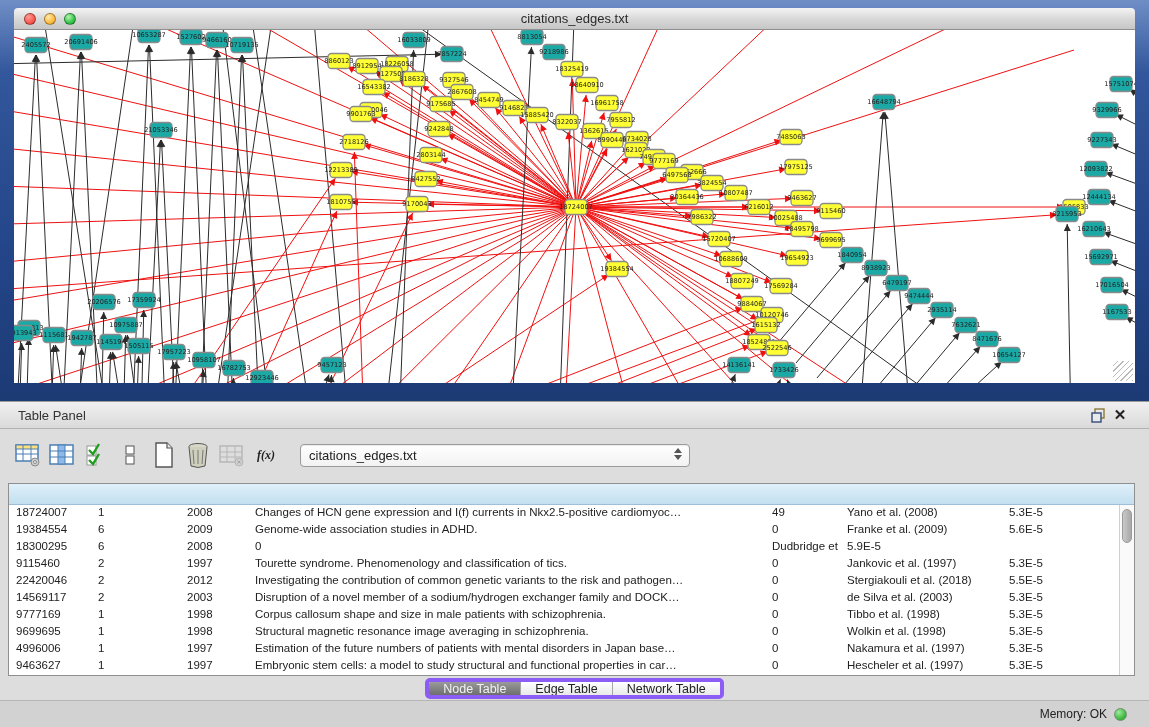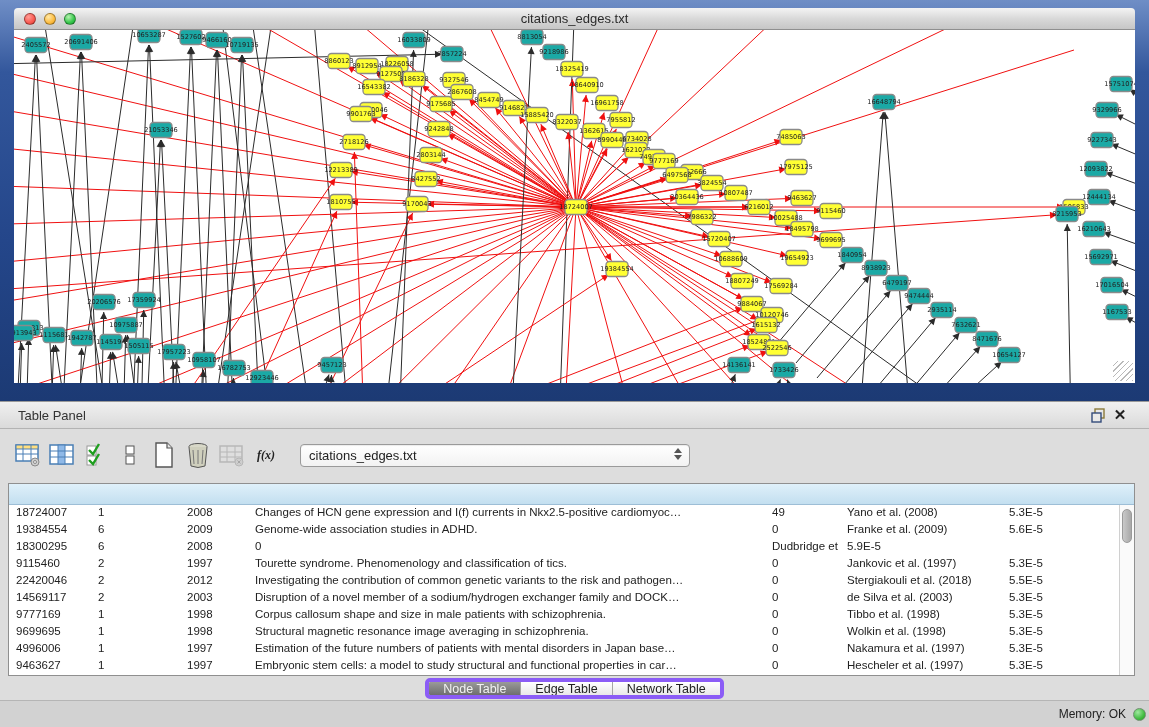--- a/index.html
+++ b/index.html
@@ -60,21 +60,21 @@
     background:linear-gradient(90deg,#c9c9c9,#a8a8a8); border:1px solid #9a9a9a; }
 
   .tp-tabs { position:absolute; left:0; right:0; top:276px; height:23px; display:flex; justify-content:center; }
   .seg { display:flex; height:21px; border:4px solid #8b5cf6; border-radius:5px; overflow:hidden; background:#fff; }
   .seg-btn { padding:0 14px; font-size:12.5px; color:#222; display:flex; align-items:center;
     background:linear-gradient(#ffffff,#e9e9e9); border-right:1px solid #a5a5a5; }
   .seg-btn:last-child { border-right:none; }
   .seg-btn.active { background:linear-gradient(#9a9a9a,#6e6e6e); color:#f2f2f2; }
 
   .statusbar { position:absolute; left:0; top:700px; width:1149px; height:27px; background:#d2d2d2;
-    border-top:1px solid #b5b5b5; display:flex; align-items:center; justify-content:flex-end; padding-right:3px; gap:7px; }
+    border-top:1px solid #b5b5b5; display:flex; align-items:center; justify-content:flex-end; padding-right:22px; gap:7px; }
   .mem-label { font-size:12px; color:#222; }
   .mem-dot { width:13px; height:13px; border-radius:50%; border:1px solid #6f8f6f;
     background:radial-gradient(circle at 35% 30%, #9fe89f, #3cb93c 65%, #2b9a2b); }
 </style>
 </head>
 <body>
 
 <div class="net-window">
   <div class="titlebar">
     <div class="lights">

